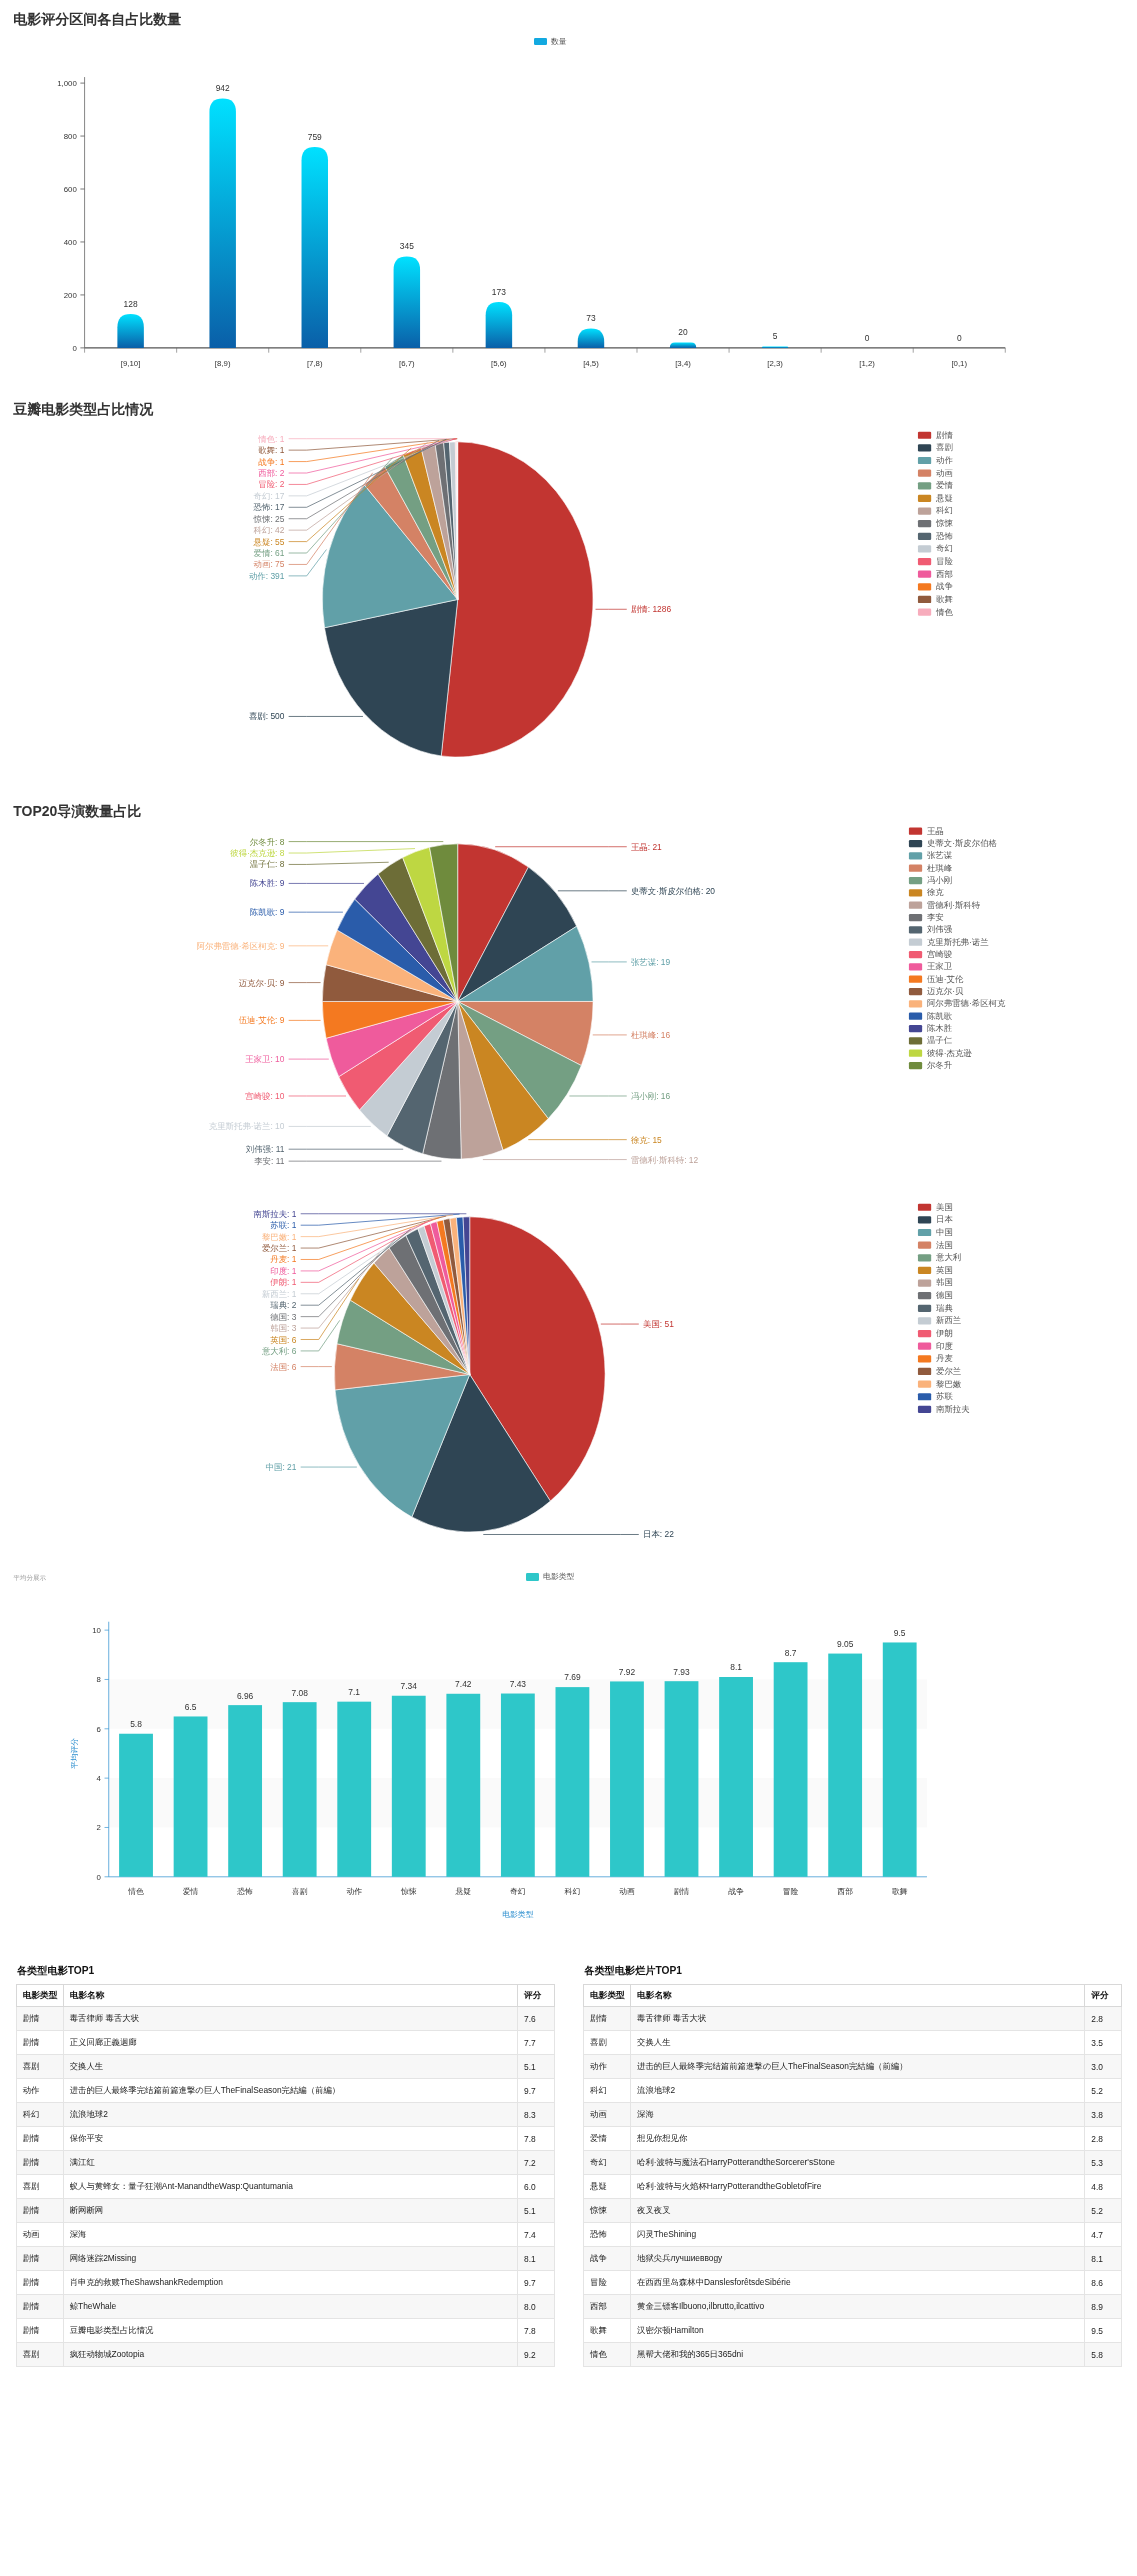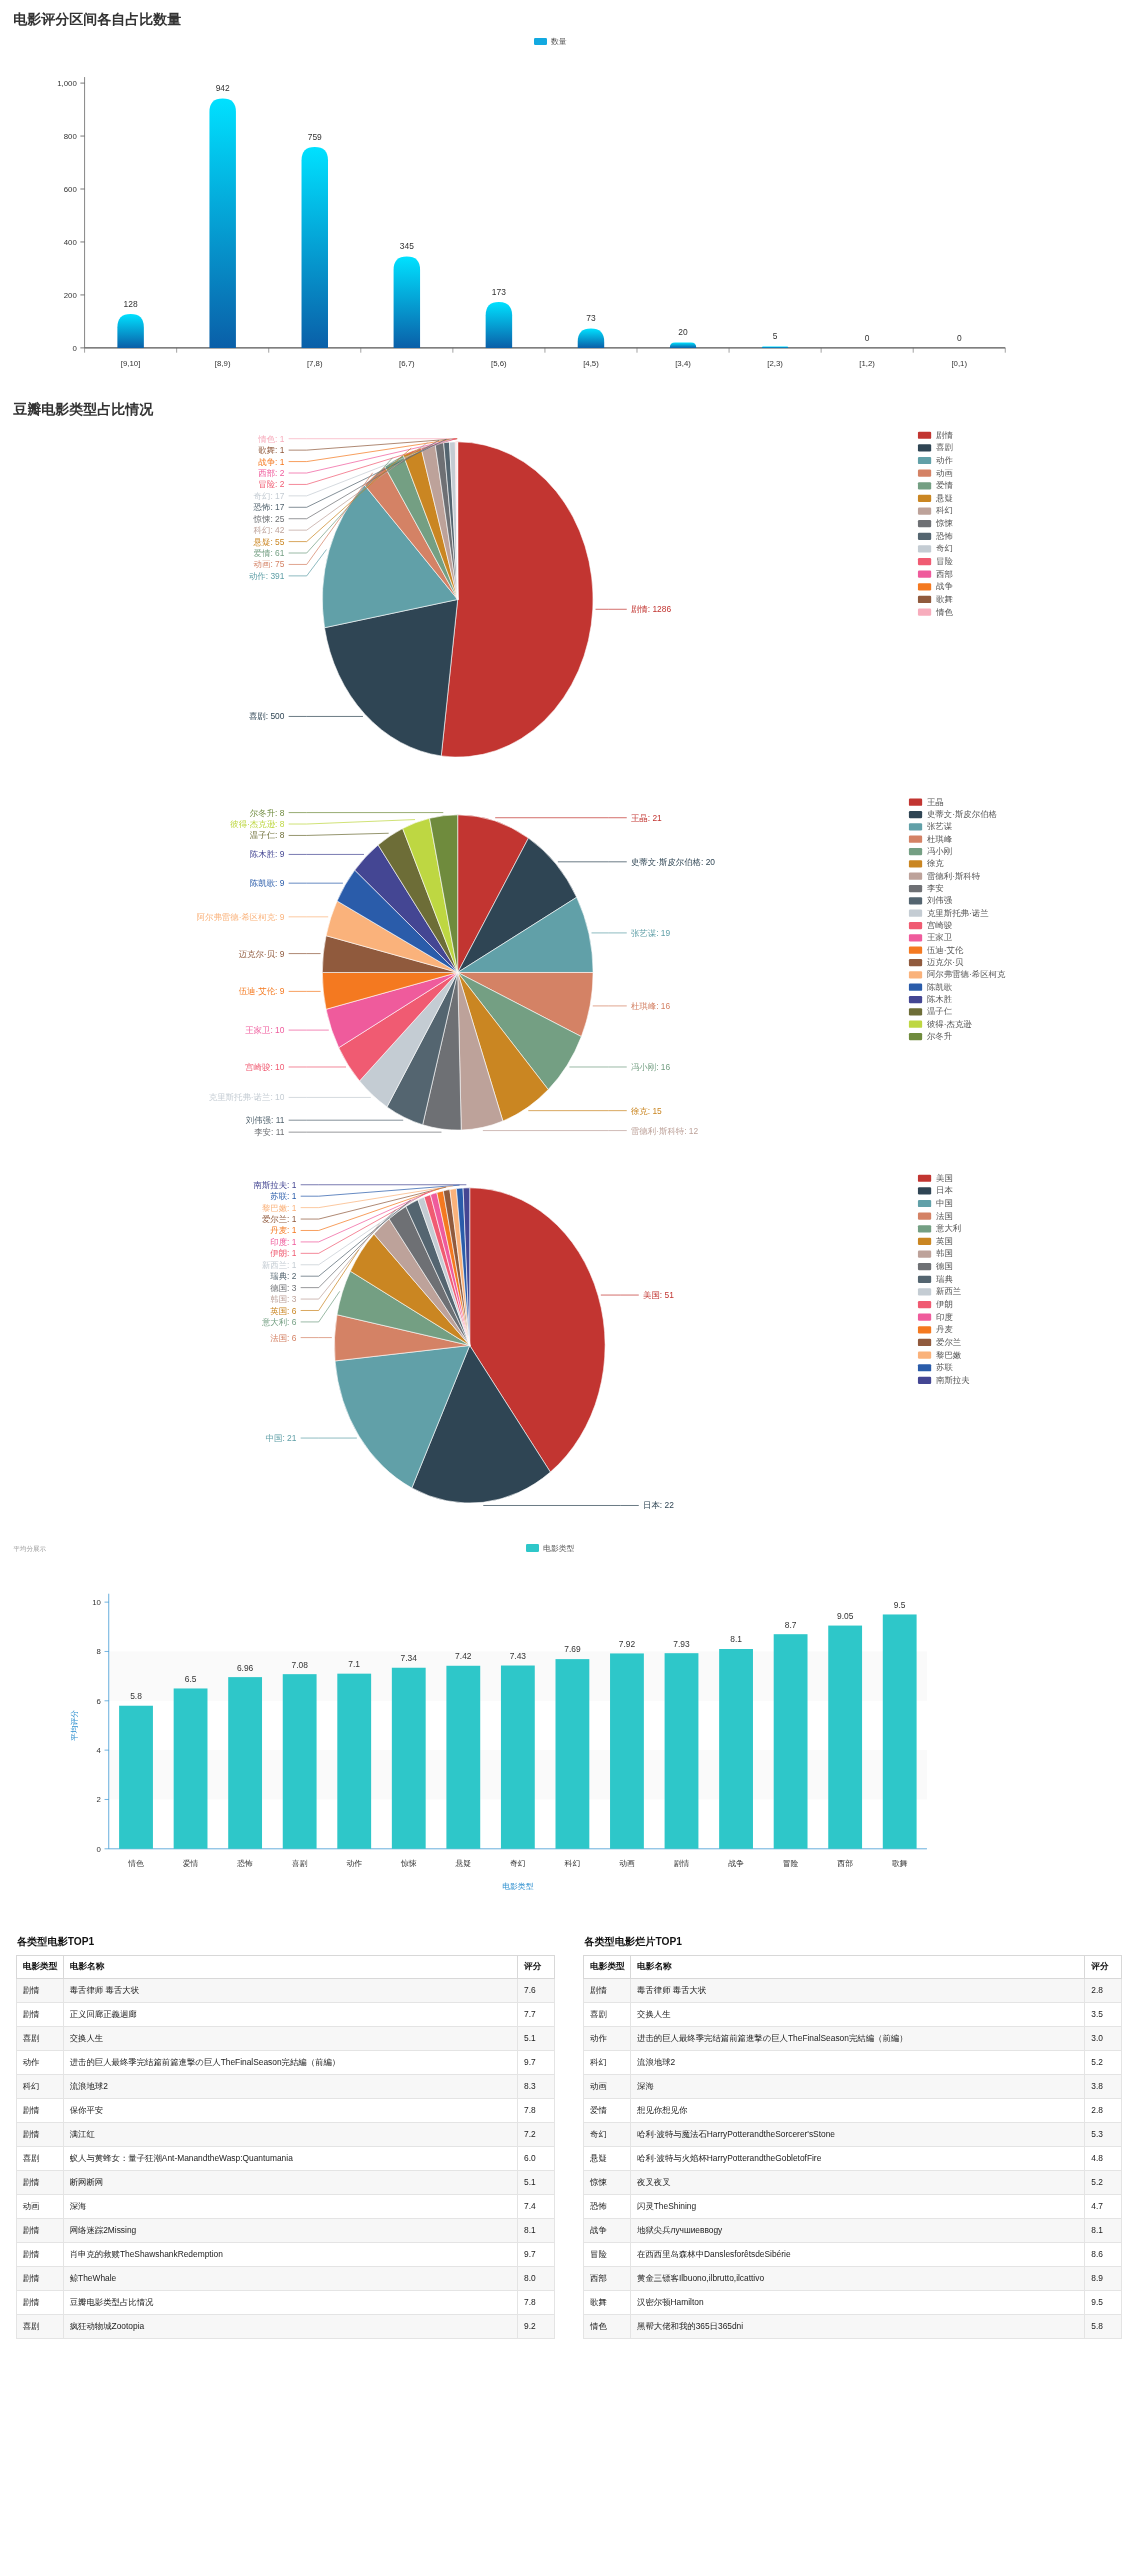--- a/index.html
+++ b/index.html
@@ -224,20 +224,21 @@
       <rect x="1525" y="273" width="22" height="12" rx="2" fill="#f47920"></rect>
       <text x="1555" y="283" class="legend-text">战争</text>
       <rect x="1525" y="294" width="22" height="12" rx="2" fill="#905a3d"></rect>
       <text x="1555" y="304" class="legend-text">歌舞</text>
       <rect x="1525" y="315" width="22" height="12" rx="2" fill="#f7acbc"></rect>
       <text x="1555" y="325" class="legend-text">情色</text>
     </svg>
 </div>
 
 <div class="section">
+  <div class="chart-title">TOP20导演数量占比</div>
   <svg id="svg-director" width="1138" height="373" viewBox="0 0 1890 620">
       <path d="M 760 300 L 760 38 A 225 262 0 0 1 877.5621770610885 76.60827693922784 Z" fill="#c23531" stroke="#fff" stroke-width="1"></path>
       <path d="M 760 300 L 877.5621770610885 76.60827693922784 A 225 262 0 0 1 957.7338503489423 174.98440481198259 Z" fill="#2f4554" stroke="#fff" stroke-width="1"></path>
       <path d="M 760 300 L 957.7338503489423 174.98440481198259 A 225 262 0 0 1 985 300 Z" fill="#61a0a8" stroke="#fff" stroke-width="1"></path>
       <path d="M 760 300 L 985 300 A 225 262 0 0 1 965.5477279695853 406.5650004858596 Z" fill="#d48265" stroke="#fff" stroke-width="1"></path>
       <path d="M 760 300 L 965.5477279695853 406.5650004858596 A 225 262 0 0 1 910.5543864307431 494.7039442750773 Z" fill="#749f83" stroke="#fff" stroke-width="1"></path>
       <path d="M 760 300 L 910.5543864307431 494.7039442750773 A 225 262 0 0 1 835.1065433275985 546.9720706661508 Z" fill="#ca8622" stroke="#fff" stroke-width="1"></path>
       <path d="M 760 300 L 835.1065433275985 546.9720706661508 A 225 262 0 0 1 765.8898133692715 561.910219143596 Z" fill="#bda29a" stroke="#fff" stroke-width="1"></path>
       <path d="M 760 300 L 765.8898133692715 561.910219143596 A 225 262 0 0 1 701.7657148519329 553.0725664877359 Z" fill="#6e7074" stroke="#fff" stroke-width="1"></path>
       <path d="M 760 300 L 701.7657148519329 553.0725664877359 A 225 262 0 0 1 642.4378229389116 523.3917230607723 Z" fill="#546570" stroke="#fff" stroke-width="1"></path>

